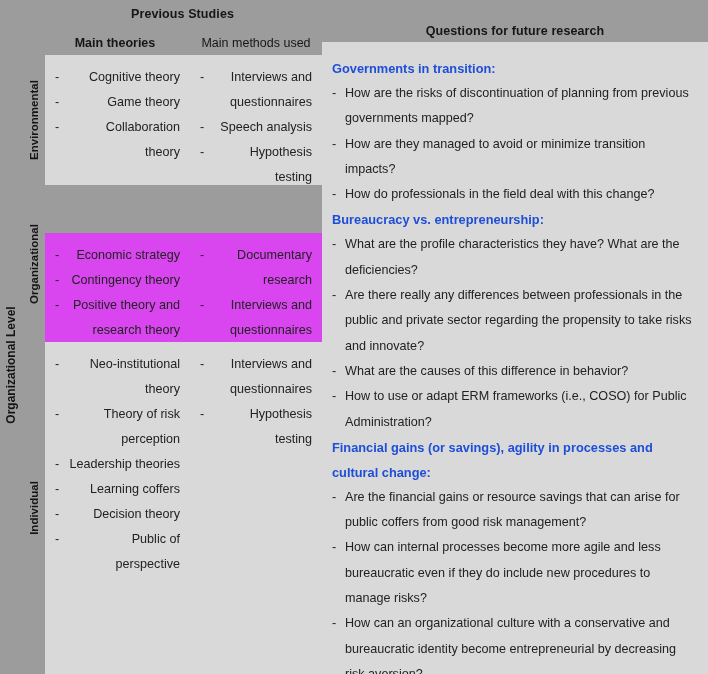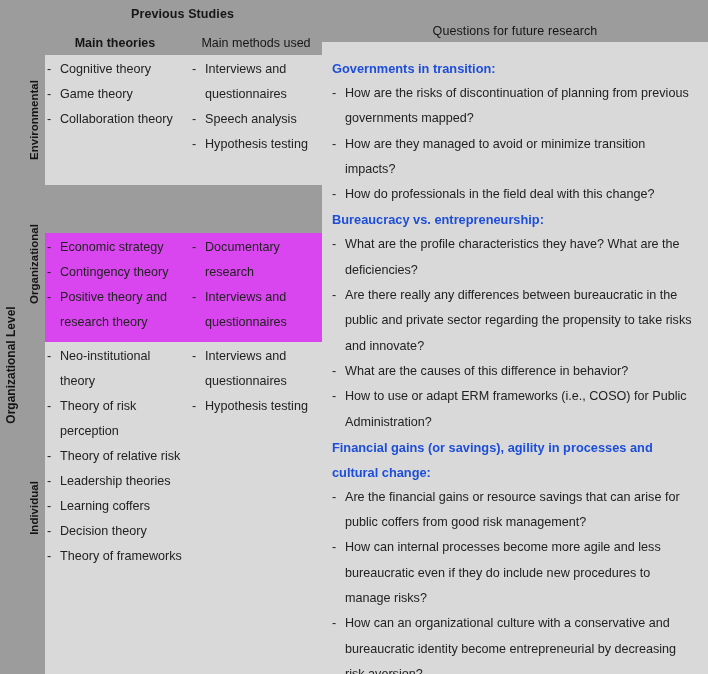--- a/index.html
+++ b/index.html
@@ -19,21 +19,21 @@
 
   
   .hdr-prev{
     position:absolute;left:45px;top:4px;width:275px;height:20px;
     display:flex;align-items:center;justify-content:center;
     font-size:12.5px;font-weight:bold;color:#161616;letter-spacing:.1px;
   }
   .hdr-questions{
     position:absolute;left:322px;top:20px;width:386px;height:22px;
     display:flex;align-items:center;justify-content:center;
-    font-size:12.5px;font-weight:normal;color:#161616;letter-spacing:.1px;
+    font-size:12.5px;font-weight:bold;color:#161616;letter-spacing:.1px;
   }
   .hdr-theories{
     position:absolute;left:45px;top:33px;width:140px;height:20px;
     display:flex;align-items:center;justify-content:center;
     font-size:12.5px;font-weight:bold;color:#161616;
   }
   .hdr-methods{
     position:absolute;left:190px;top:33px;width:132px;height:20px;
     display:flex;align-items:center;justify-content:center;
     font-size:12.5px;font-weight:normal;color:#161616;
@@ -82,21 +82,21 @@
   .row-env{top:55px;height:130px;}
   .row-org{top:185px;height:157px;}
   .row-ind{top:342px;height:332px;}
 
   .col-theories{left:45px;width:145px;}
   .col-methods{left:190px;width:132px;}
 
   
   ul.bl{
     list-style:none;
-    margin:0;padding:2px;
+    margin:0;padding:10px;text-align:right;
   }
   ul.bl li{
     position:relative;
     padding-left:13px;
     font-size:12.6px;
     line-height:25px;
     color:#222222;
   }
   ul.bl li::before{
     content:"-";
@@ -192,25 +192,24 @@
       <li>Documentary research</li>
       <li>Interviews and questionnaires</li>
       <li>Hypothesis testing</li>
     </ul>
   </div>
 
   <div class="cell row-ind col-theories bg-gray">
     <ul class="bl pad-theories">
       <li>Neo-institutional theory</li>
       <li>Theory of risk perception</li>
-      <li>Theory of relative risk</li>
       <li>Leadership theories</li>
       <li>Learning coffers</li>
       <li>Decision theory</li>
-      <li>Theory of frameworks</li>
+      <li>Public of perspective</li>
     </ul>
   </div>
   <div class="cell row-ind col-methods bg-gray">
     <ul class="bl pad-methods methods-ind">
       <li>Interviews and questionnaires</li>
       <li>Hypothesis testing</li>
     </ul>
   </div>
 
   <div class="questions-cell">
@@ -221,21 +220,21 @@
         <li>How are the risks of discontinuation of planning from previous governments mapped?</li>
         <li>How are they managed to avoid or minimize transition impacts?</li>
         <li>How do professionals in the field deal with this change?</li>
       </ul>
     </div>
 
     <div class="qblock">
       <div class="qhead">Bureaucracy vs. entrepreneurship:</div>
       <ul class="ql">
         <li>What are the profile characteristics they have? What are the deficiencies?</li>
-        <li>Are there really any differences between bureaucratic in the public and private sector regarding the propensity to take risks and innovate?</li>
+        <li>Are there really any differences between professionals in the public and private sector regarding the propensity to take risks and innovate?</li>
         <li>What are the causes of this difference in behavior?</li>
         <li>How to use or adapt ERM frameworks (i.e., COSO) for Public Administration?</li>
       </ul>
     </div>
 
     <div class="qblock">
       <div class="qhead">Financial gains (or savings), agility in processes and cultural change:</div>
       <ul class="ql">
         <li>Are the financial gains or resource savings that can arise for public coffers from good risk management?</li>
         <li>How can internal processes become more agile and less bureaucratic even if they do include new procedures to manage risks?</li>

